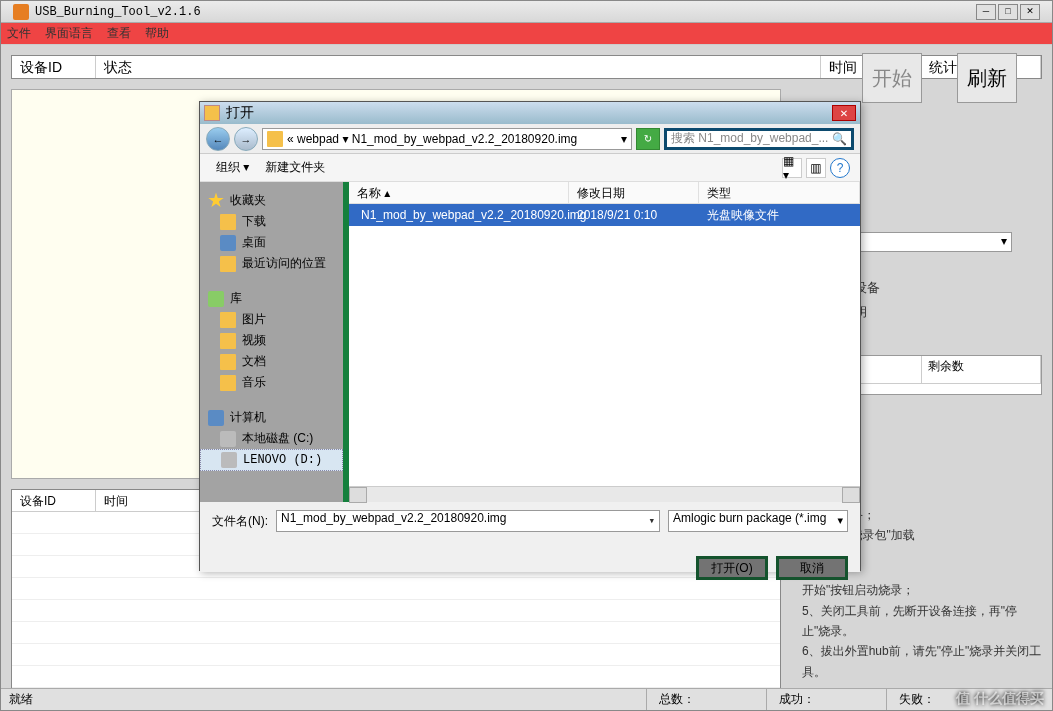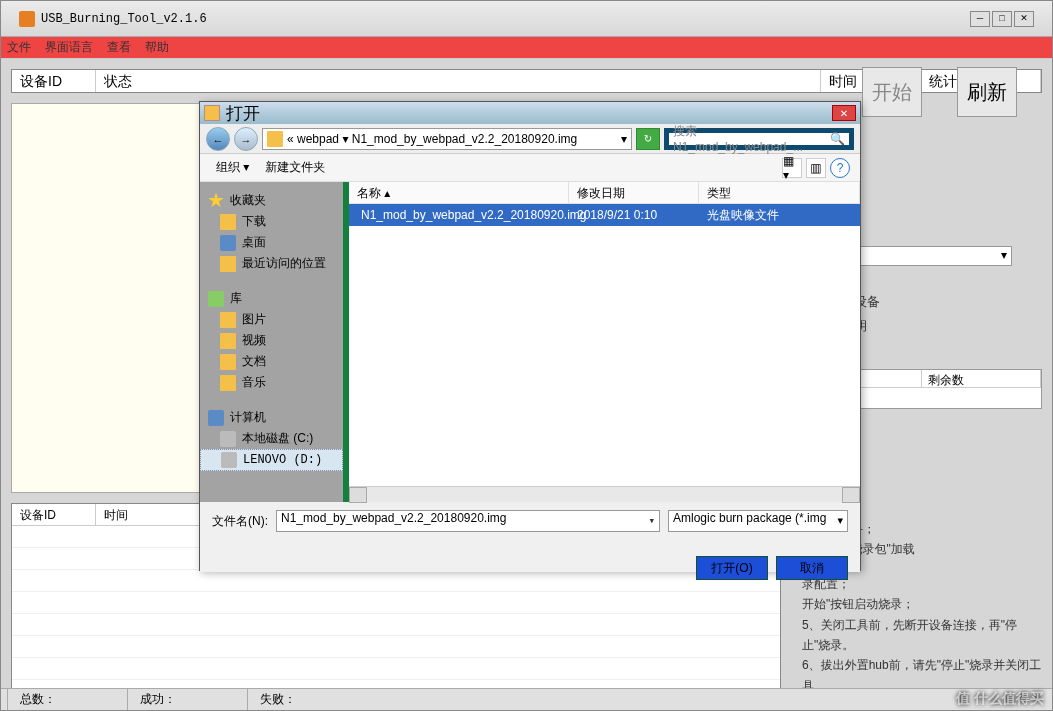--- a/index.html
+++ b/index.html
@@ -1,18 +1,18 @@
 <!DOCTYPE html>
 <html><head>
 <meta charset="utf-8">
 <style>
 *{margin:0;padding:0;box-sizing:border-box;font-family:"Microsoft YaHei","SimSun",sans-serif;font-size:12px}
 body{background:#e8e8e8;width:1053px;height:711px;overflow:hidden;position:relative}
 .main-window{width:1053px;height:711px;background:#d6d6d6;border:1px solid #888;position:relative}
-.titlebar{height:36px;background:linear-gradient(#ebebeb,#d8d8d8);border-bottom:1px solid #aaa;display:flex;align-items:center;padding:0 18px}
+.titlebar{height:22px;background:linear-gradient(#ebebeb,#d8d8d8);border-bottom:1px solid #aaa;display:flex;align-items:center;padding:0 12px}
 .titlebar-icon{width:16px;height:16px;background:#e67e22;border-radius:2px;margin-right:6px}
 .titlebar-text{flex:1;font-family:"Courier New",monospace;color:#000}
 .win-controls{display:flex;gap:2px}
 .win-btn{width:20px;height:16px;border:1px solid #888;background:#e0e0e0;display:flex;align-items:center;justify-content:center;font-size:9px;line-height:1}
 .menubar{height:22px;background:#ef4444;display:flex;align-items:center;padding:0 6px;gap:14px;border-bottom:1px solid #ccc}
 .menubar span{color:#333}
 .content{position:relative;padding:10px;height:calc(100% - 66px);background:#d6d6d6}
 .top-table{border:1px solid #888;background:#fff;height:24px;display:flex}
 .top-table .th{border-right:1px solid #ccc;padding:3px 8px;background:#fff;font-size:14px}
 .th1{width:84px}.th2{flex:1}.th3{width:100px}.th4{width:120px}
@@ -30,27 +30,27 @@
 .mid-table .rows{height:178px;background:#fff}
 .mid-table .rows .r{height:22px;border-bottom:1px solid #eee}
 .hints{position:absolute;right:10px;top:460px;width:240px;font-size:13px;line-height:1.7;color:#333}
 .statusbar{position:absolute;bottom:0;left:0;right:0;height:22px;background:#e0e0e0;border-top:1px solid #aaa;display:flex;align-items:center;padding:0 6px;font-size:13px}
 .statusbar .sb-cell{border-left:1px solid #aaa;padding:0 12px;height:100%;display:flex;align-items:center}
 .sb-first{flex:1;border:none!important;padding-left:2px!important}
 
 .dialog{position:absolute;left:198px;top:100px;width:662px;height:470px;background:#f0f0f0;border:1px solid #555;box-shadow:2px 2px 8px rgba(0,0,0,.3);z-index:100}
 .dlg-title{height:22px;background:linear-gradient(#cde,#9bc);display:flex;align-items:center;padding:0 4px}
 .dlg-title-icon{width:16px;height:16px;background:#f5c04a;border:1px solid #b88;margin-right:6px}
-.dlg-title-text{flex:1;font-size:17px}
+.dlg-title-text{flex:1;font-size:14px}
 .dlg-close{width:24px;height:16px;background:#d44;color:#fff;display:flex;align-items:center;justify-content:center;font-size:10px;border:1px solid #a00}
 .dlg-nav{height:30px;background:#eee;display:flex;align-items:center;padding:0 6px;gap:4px;border-bottom:1px solid #ccc}
 .nav-btn{width:24px;height:24px;border-radius:50%;border:1px solid #8ab;background:linear-gradient(#def,#abc);display:flex;align-items:center;justify-content:center;font-size:11px}
 .nav-arrow-back{background:linear-gradient(#9ce,#58b)}
 .nav-breadcrumb{flex:1;height:22px;border:1px solid #999;background:#fff;display:flex;align-items:center;padding:0 4px;font-family:"Courier New",monospace;font-size:11px;gap:4px}
-.nav-search{width:190px;height:22px;border:5px solid #0c4a6e;background:#fff;display:flex;align-items:center;padding:0 4px;font-family:"Courier New",monospace;font-size:11px;color:#888}
+.nav-search{width:190px;height:22px;border:3px solid #0c4a6e;background:#fff;display:flex;align-items:center;padding:0 4px;font-family:"Courier New",monospace;font-size:11px;color:#888}
 .dlg-toolbar{height:28px;background:#f5f5f5;display:flex;align-items:center;padding:0 10px;gap:4px;border-bottom:1px solid #ddd}
 .dlg-toolbar .tb-item{padding:2px 6px}
 .dlg-toolbar .spacer{flex:1}
 .tb-icon{width:20px;height:20px;border:1px solid #ccc;background:#fff;display:inline-flex;align-items:center;justify-content:center}
 .dlg-body{display:flex;height:320px}
 .dlg-tree{width:149px;background:#a3a3a3;border-right:6px solid #15803d;padding:6px 0;overflow:hidden}
 .tree-item{display:flex;align-items:center;padding:2px 4px 2px 20px;gap:6px;font-size:12px}
 .tree-group{padding:2px 4px 2px 8px;display:flex;align-items:center;gap:6px;font-size:12px;margin-top:2px}
 .tree-item.sel{background:#d8e6f2;border:1px dotted #88a}
 .ico{width:16px;height:16px;display:inline-block}
@@ -68,27 +68,27 @@
 .file-row div{padding:0 8px}
 .file-row .fh1{display:flex;align-items:center;gap:4px}
 .dlg-bottom{padding:8px 12px;background:#f0f0f0;height:70px}
 .dlg-bottom .row1{display:flex;align-items:center;gap:8px;margin-bottom:24px}
 .fn-label{font-size:12px}
 .fn-input{flex:1;height:22px;border:1px solid #999;background:#fff;padding:0 4px;font-family:"Courier New",monospace;font-size:11px;position:relative}
 .fn-input::after{content:"▾";position:absolute;right:4px;top:3px;color:#333}
 .ft-select{width:180px;height:22px;border:1px solid #999;background:#fff;padding:0 4px;font-size:11px;position:relative;overflow:hidden}
 .ft-select::after{content:"▾";position:absolute;right:4px;top:3px}
 .dlg-bottom .row2{display:flex;justify-content:flex-end;gap:8px}
-.dlg-btn{width:72px;height:24px;border:1px solid #14532d;background:#1d4ed8;display:flex;align-items:center;justify-content:center;font-size:12px}
+.dlg-btn{width:72px;height:24px;border:3px solid #14532d;background:#737373;display:flex;align-items:center;justify-content:center;font-size:12px}
 .scroll-h{height:16px;background:#e8e8e8;border-top:1px solid #ccc;position:relative}
 .scroll-h::before,.scroll-h::after{content:"";position:absolute;width:16px;height:14px;top:0;background:#ddd;border:1px solid #aaa}
 .scroll-h::before{left:0}.scroll-h::after{right:0}
 .watermark{position:absolute;right:8px;bottom:2px;font-size:14px;color:rgba(255,255,255,.6);font-weight:bold;z-index:200;text-shadow:0 0 4px #000}
 .small-table-stats{position:absolute;right:10px;top:310px;width:240px;border:1px solid #999;background:#fff;height:40px}
-.small-table-stats .h{display:flex;height:18px;border-bottom:1px solid #ccc}
+.small-table-stats .h{display:flex;height:28px;border-bottom:1px solid #ccc}
 .small-table-stats .h div{flex:1;border-right:1px solid #ccc;padding:2px 6px;font-size:12px}
 .refresh-btn-go{width:24px;height:22px;background:#4a4;border:1px solid #383;display:flex;align-items:center;justify-content:center;color:#fff;font-size:10px}
 </style>
 </head>
 <body>
 
 <div class="main-window">
   <div class="titlebar">
     <div class="titlebar-icon"></div>
     <div class="titlebar-text">USB_Burning_Tool_v2.1.6</div>
@@ -156,20 +156,21 @@
       <div>件"-"导入烧录包"加载</div>
       <div style="height:14px"></div>
       <div>录配置；</div>
       <div>开始"按钮启动烧录；</div>
       <div>5、关闭工具前，先断开设备连接，再"停止"烧录。</div>
       <div>6、拔出外置hub前，请先"停止"烧录并关闭工具。</div>
     </div>
   </div>
 
   <div class="statusbar">
+    <div class="sb-cell sb-first">就绪</div>
     <div class="sb-cell" style="width:120px">总数：</div>
     <div class="sb-cell" style="width:120px">成功：</div>
     <div class="sb-cell" style="width:160px">失败：</div>
   </div>
 
   <div class="dialog">
     <div class="dlg-title">
       <div class="dlg-title-icon"></div>
       <div class="dlg-title-text">打开</div>
       <div class="dlg-close">✕</div>

